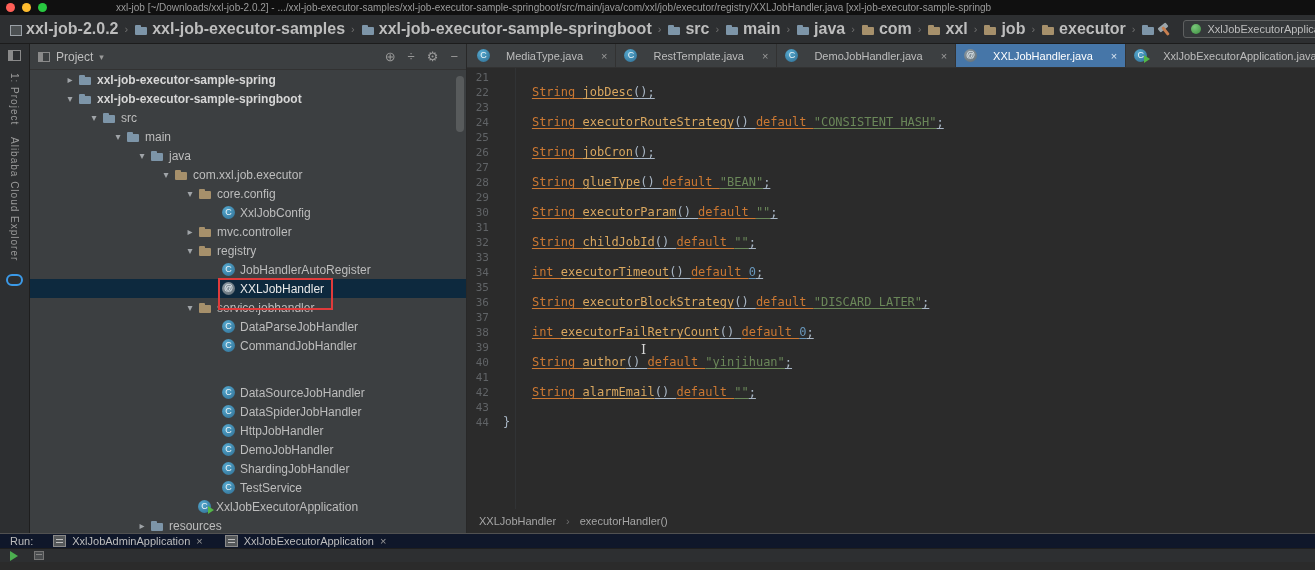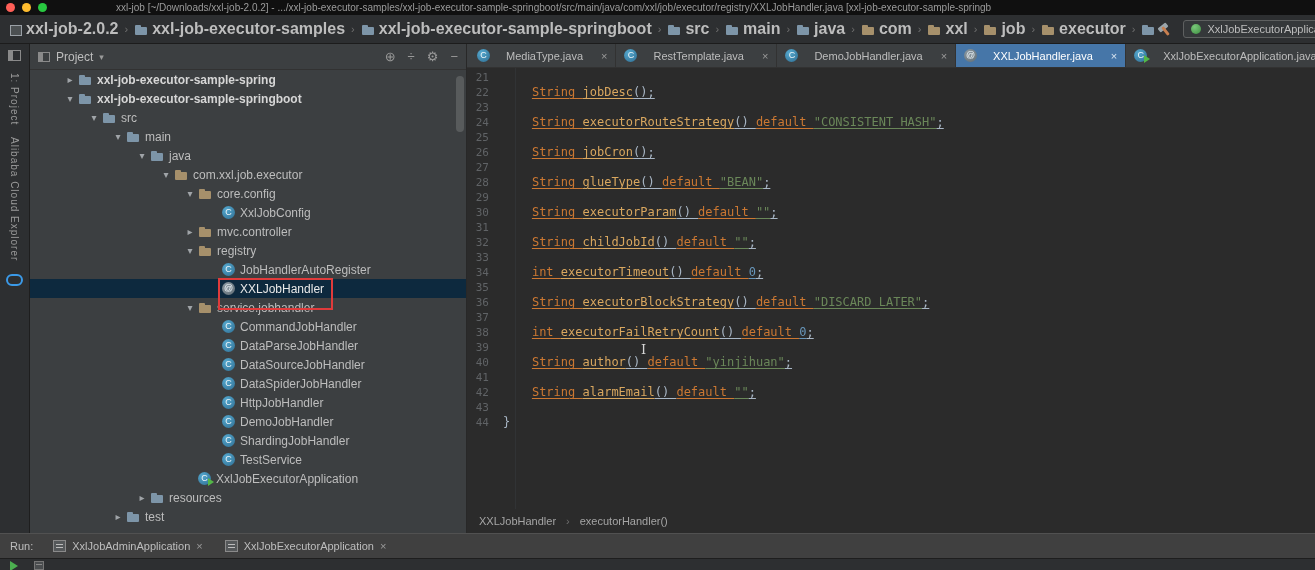--- a/index.html
+++ b/index.html
@@ -85,21 +85,21 @@
   .lc{white-space:pre;color:#A9B7C6}
   .lc .k{color:#CC7832}
   .lc .f{color:#D9A75F}
   .lc .str{color:#6A8759}
   .lc .num{color:#6897BB}
   .lc .p,.lc .pl{color:#A9B7C6}
   .lc .k,.lc .f,.lc .str,.lc .num,.lc .p{text-decoration:underline;text-decoration-thickness:1px;text-underline-offset:2px}
   .ebreadcrumb{height:24px;flex:none;display:flex;align-items:center;gap:8px;padding:0 12px;color:#A5A5A5;font-size:11px;background:#2B2B2B}
 
   
-  .runbar{height:25px;flex:none;background:#404040;border-top:1px solid #515151;display:flex;align-items:center;padding-left:10px;gap:14px;font-size:11px;color:#BDBDBD}
+  .runbar{height:15px;flex:none;background:#0f172a;border-top:1px solid #515151;display:flex;align-items:center;padding-left:10px;gap:14px;font-size:11px;color:#BDBDBD}
   .runtabs{display:flex;align-items:center;gap:10px;height:100%}
   .rtab{display:flex;align-items:center;gap:6px;padding:0 6px;height:100%}
   .console-icon{width:13px;height:12px;border:1px solid #8A8A8A;background:#55585A;position:relative;flex:none}
   .console-icon::before{content:'';position:absolute;left:2px;right:2px;top:3px;height:1px;background:#BDBDBD;box-shadow:0 3px 0 #BDBDBD}
   .rtab .x{color:#9A9A9A;font-size:11px}
 
   
   .statusbar{height:14px;flex:none;background:#2D2F31;border-top:1px solid #1E1E1E;display:flex;align-items:center;padding-left:10px;gap:16px}
   .sb-play{width:0;height:0;border-left:8px solid #4CAF50;border-top:5px solid transparent;border-bottom:5px solid transparent}
   .sb-grid{width:10px;height:9px;border:1px solid #777;background:#4A4D4F;position:relative}
@@ -298,31 +298,31 @@
             <span class="arrow">▾</span>
             <span class="tw">
               <span class="ic pkg"></span>
               <span class="tlabel">service.jobhandler</span>
             </span>
           </div>
           <div class="trow" style="padding-left: 176px;">
             <span class="arrow"></span>
             <span class="tw">
               <span class="ic cls"></span>
+              <span class="tlabel">DataParseJobHandler</span>
+            </span>
+          </div>
+          <div class="trow" style="padding-left: 176px;">
+            <span class="arrow"></span>
+            <span class="tw">
+              <span class="ic cls"></span>
               <span class="tlabel">CommandJobHandler</span>
             </span>
           </div>
-          <div class="trow" style="padding-left: 176px;">
-            <span class="arrow"></span>
-            <span class="tw">
-              <span class="ic cls"></span>
-              <span class="tlabel">DataParseJobHandler</span>
-            </span>
-          </div>
-          <div class="trow" style="padding-left: 176px;">
+          <div class="trow" style="padding-left: 176px; margin-top: 28px;">
             <span class="arrow"></span>
             <span class="tw">
               <span class="ic cls"></span>
               <span class="tlabel">DataSourceJobHandler</span>
             </span>
           </div>
           <div class="trow" style="padding-left: 176px;">
             <span class="arrow"></span>
             <span class="tw">
               <span class="ic cls"></span>

